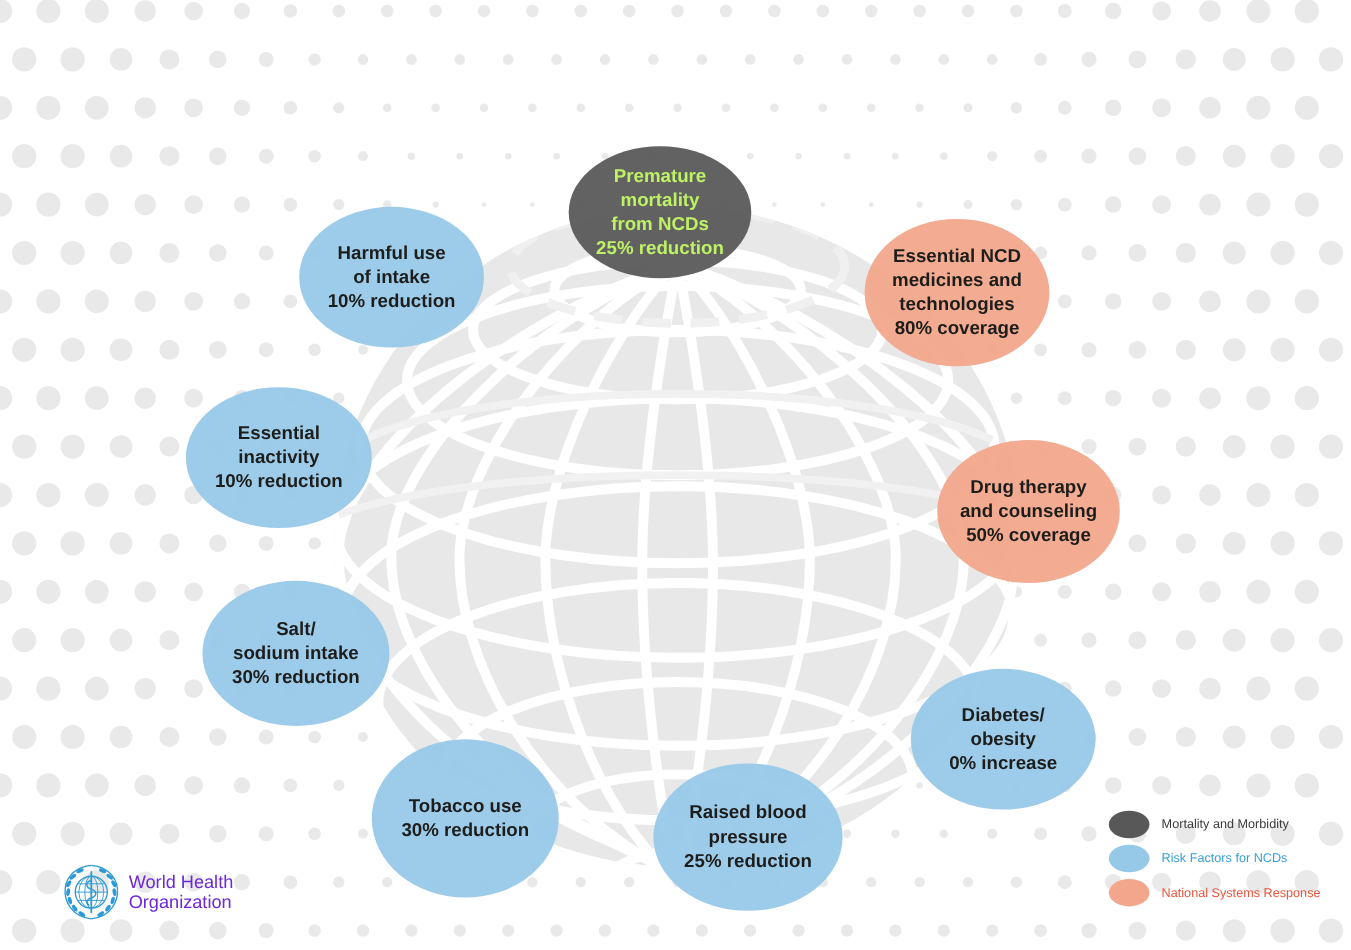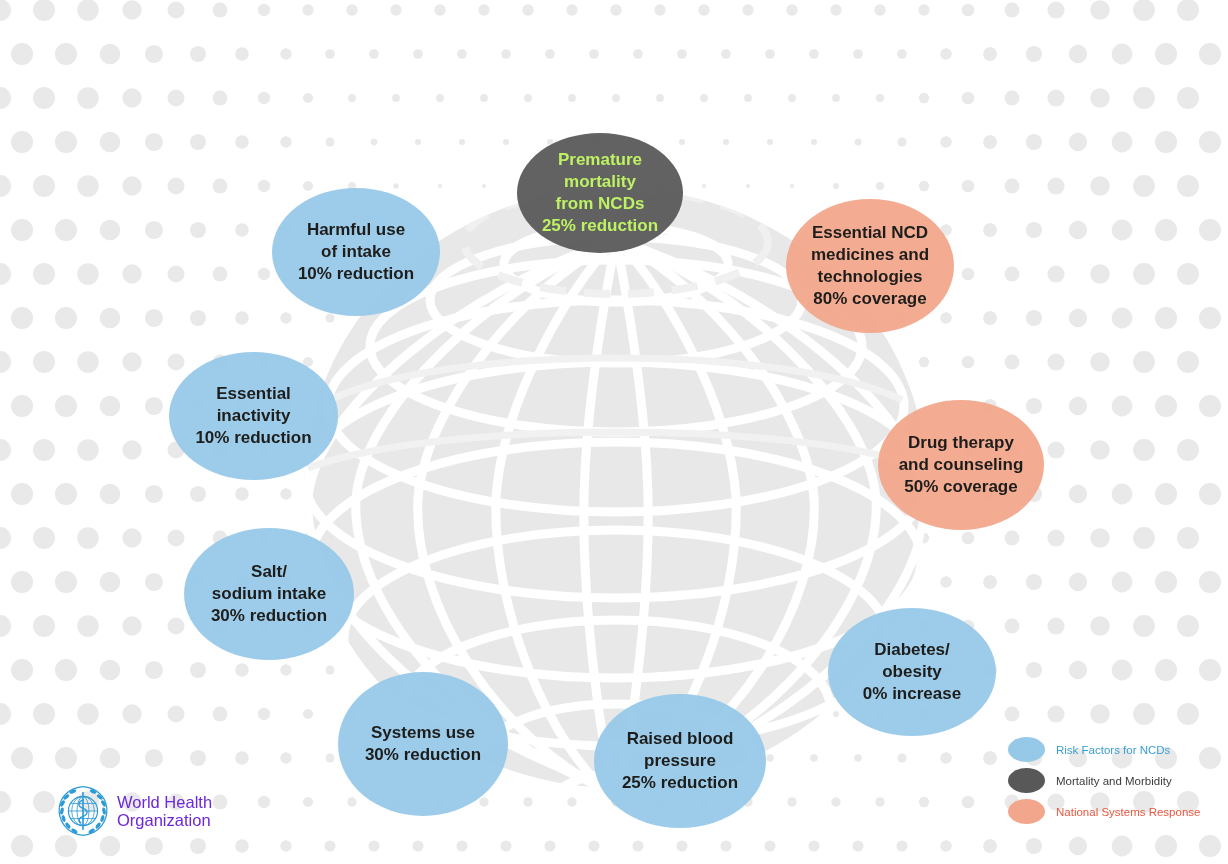--- a/index.html
+++ b/index.html
@@ -701,21 +701,21 @@
           <span class="ln">80% coverage</span>
         </div>
       </div>
       <div class="bubble b-risk" style="left: 169px; top: 352px; width: 169px; height: 128px; font-size: 17px;">
         <div class="lines">
           <span class="ln">Essential</span>
           <span class="ln">inactivity</span>
           <span class="ln">10% reduction</span>
         </div>
       </div>
-      <div class="bubble b-response" style="left: 878px; top: 400px; width: 166px; height: 130px; font-size: 17px; justify-content: flex-end;">
+      <div class="bubble b-response" style="left: 852px; top: 400px; width: 166px; height: 130px; font-size: 17px; justify-content: flex-end;">
         <div class="lines">
           <span class="ln">Drug therapy</span>
           <span class="ln">and counseling</span>
           <span class="ln">50% coverage</span>
         </div>
       </div>
       <div class="bubble b-risk" style="left: 184px; top: 528px; width: 170px; height: 132px; font-size: 17px;">
         <div class="lines">
           <span class="ln">Salt/</span>
           <span class="ln">sodium intake</span>
@@ -724,41 +724,41 @@
       </div>
       <div class="bubble b-risk" style="left: 828px; top: 608px; width: 168px; height: 128px; font-size: 17px;">
         <div class="lines">
           <span class="ln">Diabetes/</span>
           <span class="ln">obesity</span>
           <span class="ln">0% increase</span>
         </div>
       </div>
       <div class="bubble b-risk" style="left: 338px; top: 672px; width: 170px; height: 144px; font-size: 17px;">
         <div class="lines">
-          <span class="ln">Systems use</span>
+          <span class="ln">Tobacco use</span>
           <span class="ln">30% reduction</span>
         </div>
       </div>
       <div class="bubble b-risk" style="left: 594px; top: 694px; width: 172px; height: 134px; font-size: 17px;">
         <div class="lines">
           <span class="ln">Raised blood</span>
           <span class="ln">pressure</span>
           <span class="ln">25% reduction</span>
         </div>
       </div>
     </div>
 
   <div id="legend">
       <div class="legend-row">
+        <span class="legend-swatch" style="background: rgb(88, 88, 88);"></span>
+        <span class="legend-label" style="color: rgb(60, 60, 60);">Mortality and Morbidity</span>
+      </div>
+      <div class="legend-row">
         <span class="legend-swatch" style="background: rgb(150, 200, 232);"></span>
         <span class="legend-label" style="color: rgb(58, 159, 212);">Risk Factors for NCDs</span>
-      </div>
-      <div class="legend-row">
-        <span class="legend-swatch" style="background: rgb(88, 88, 88);"></span>
-        <span class="legend-label" style="color: rgb(60, 60, 60);">Mortality and Morbidity</span>
       </div>
       <div class="legend-row">
         <span class="legend-swatch" style="background: rgb(242, 166, 140);"></span>
         <span class="legend-label" style="color: rgb(232, 87, 63);">National Systems Response</span>
       </div>
     </div>
 
   <div id="who-logo">
     <svg id="who-mark" viewBox="0 0 100 100" aria-hidden="true">
       <g fill="none" stroke="#2b9ad6" stroke-width="2.2">

